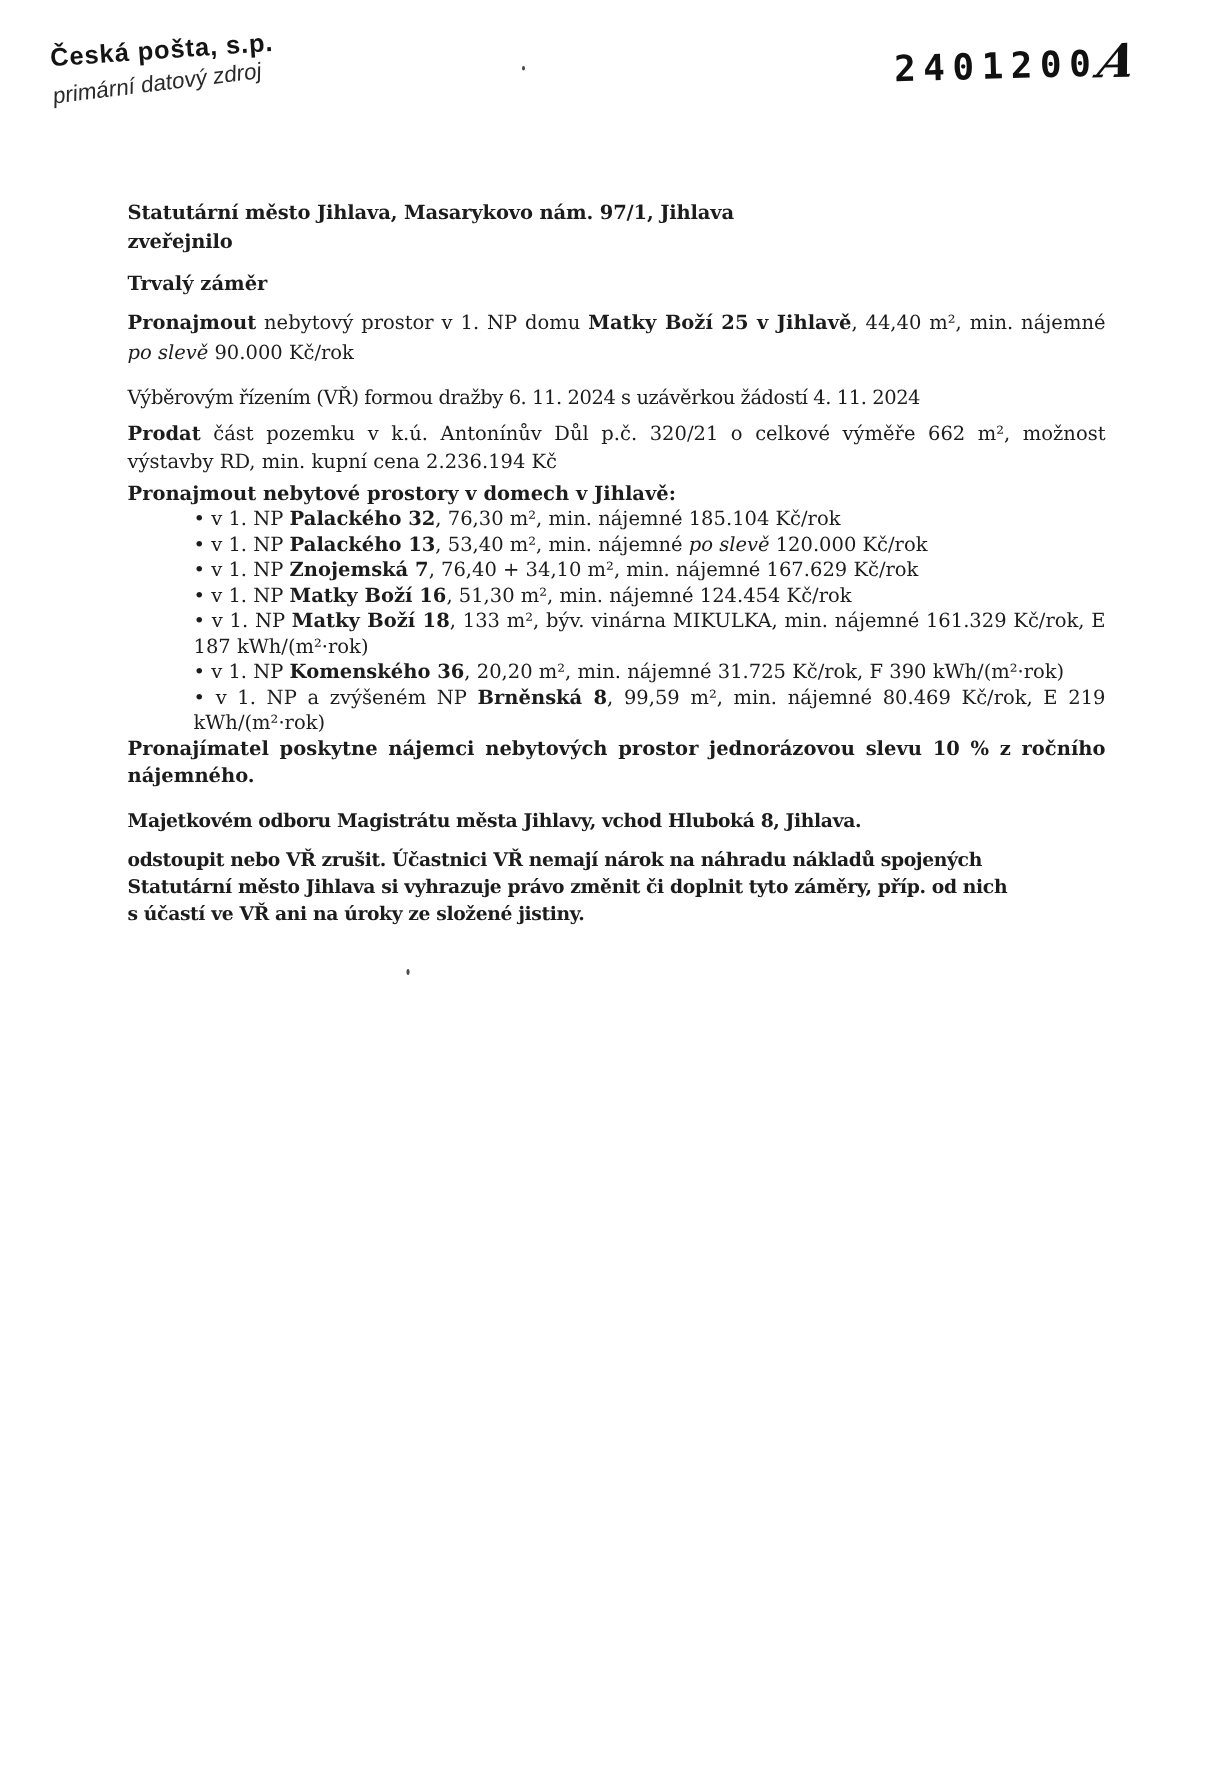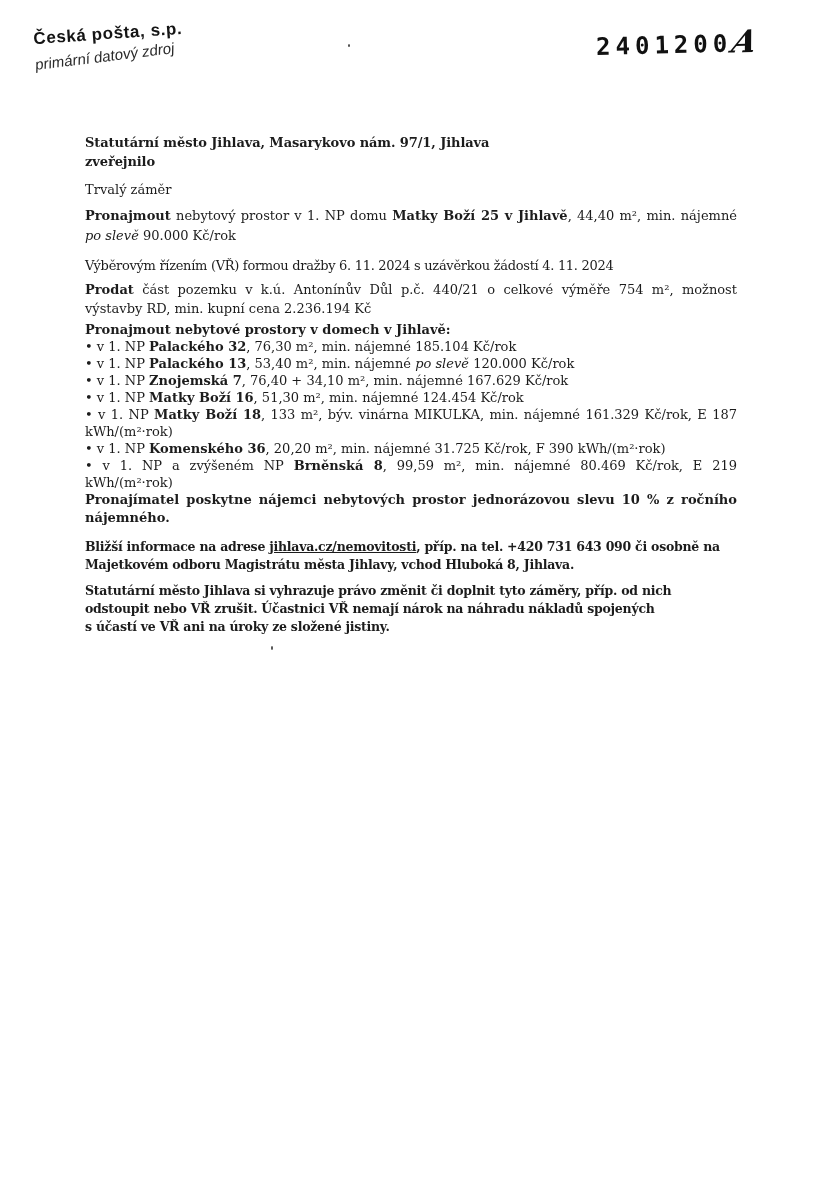--- a/index.html
+++ b/index.html
@@ -20,26 +20,26 @@
     font-size: 31px; letter-spacing: 0; margin-left: 1px; transform: skewX(-14deg) translateY(1px); }
   
   .content { position: absolute; left: 85px; top: 130px; width: 652px;
     font-size: 13px; line-height: 19px; }
   .b { font-weight: bold; }
   .i { font-style: italic; }
   .u { text-decoration: underline; }
   .center { text-align: left; }
   .just { text-align: justify; }
   .title-block { padding-top: 3px; font-weight: bold; letter-spacing: -0.1px; }
-  .subtitle { margin-top: 9px; font-weight: normal; }
+  .subtitle { margin-top: 9px; font-weight: bold; }
   .p-intro { margin-top: 7px; line-height: 20px; }
   .auction { margin-top: 10px; font-weight: normal; letter-spacing: -0.3px; white-space: nowrap; }
   .p-sale { margin-top: 5px; line-height: 19px; }
   .list-heading { margin-top: 3px; font-weight: bold; line-height: 17px; }
-  .listing-item { line-height: 17px; }
+  .listing-item { line-height: 17px; margin-left: 44px; }
   .discount { font-weight: bold; line-height: 17.5px; }
   .contact { margin-top: 12px; font-weight: bold; font-size: 12.5px; line-height: 18px;
     letter-spacing: -0.25px; }
   .contact .line, .disclaimer .line { white-space: nowrap; }
   .disclaimer { margin-top: 8px; font-weight: bold; font-size: 12.5px; line-height: 18px;
     letter-spacing: -0.25px; }
   .speck { position: absolute; background: #4a4a4a; border-radius: 50%; }
 </style>
 </head>
 <body>
@@ -59,44 +59,43 @@
       <div>Statutární město Jihlava, Masarykovo nám. 97/1, Jihlava</div>
       <div>zveřejnilo</div>
     </div>
 
     <div class="subtitle center">Trvalý záměr</div>
 
     <div class="p-intro just"><span class="b">Pronajmout</span><span> nebytový prostor v 1. NP domu </span><span class="b">Matky Boží 25 v Jihlavě</span><span>, 44,40 m², min. nájemné </span><span class="i">po slevě</span><span> 90.000 Kč/rok</span></div>
 
     <div class="auction center">Výběrovým řízením (VŘ) formou dražby 6. 11. 2024 s uzávěrkou žádostí 4. 11. 2024</div>
 
-    <div class="p-sale just"><span class="b">Prodat</span><span> část pozemku v k.ú. Antonínův Důl p.č. 440/21 o celkové výměře 754 m², možnost výstavby RD, min. kupní cena 2.236.194 Kč</span></div>
+    <div class="p-sale just"><span class="b">Prodat</span><span> část pozemku v k.ú. Antonínův Důl p.č. 320/21 o celkové výměře 662 m², možnost výstavby RD, min. kupní cena 2.236.194 Kč</span></div>
 
     <div class="list-heading">Pronajmout nebytové prostory v domech v Jihlavě:</div>
 
     <div>
       <div class="listing-item just"><span>• v 1. NP </span><span class="b">Palackého 32</span><span>, 76,30 m², min. nájemné 185.104 Kč/rok</span></div>
       <div class="listing-item just"><span>• v 1. NP </span><span class="b">Palackého 13</span><span>, 53,40 m², min. nájemné </span><span class="i">po slevě</span><span> 120.000 Kč/rok</span></div>
       <div class="listing-item just"><span>• v 1. NP </span><span class="b">Znojemská 7</span><span>, 76,40 + 34,10 m², min. nájemné 167.629 Kč/rok</span></div>
       <div class="listing-item just"><span>• v 1. NP </span><span class="b">Matky Boží 16</span><span>, 51,30 m², min. nájemné 124.454 Kč/rok</span></div>
       <div class="listing-item just"><span>• v 1. NP </span><span class="b">Matky Boží 18</span><span>, 133 m², býv. vinárna MIKULKA, min. nájemné 161.329 Kč/rok, E 187 kWh/(m²·rok)</span></div>
       <div class="listing-item just"><span>• v 1. NP </span><span class="b">Komenského 36</span><span>, 20,20 m², min. nájemné 31.725 Kč/rok, F 390 kWh/(m²·rok)</span></div>
       <div class="listing-item just"><span>• v 1. NP a zvýšeném NP </span><span class="b">Brněnská 8</span><span>, 99,59 m², min. nájemné 80.469 Kč/rok, E 219 kWh/(m²·rok)</span></div>
     </div>
 
     <div class="discount just">Pronajímatel poskytne nájemci nebytových prostor jednorázovou slevu 10 % z ročního nájemného.</div>
 
     <div class="contact center">
-      <div class="line"><span>Bližší informace na adrese </span><span class="u">jihlava.cz/nemovitosti</span><span>, příp. na tel. +420 731 643 090 či osobně na</span></div>
       <div class="line">Majetkovém odboru Magistrátu města Jihlavy, vchod Hluboká 8, Jihlava.</div>
     </div>
 
     <div class="disclaimer center">
+      <div class="line">odstoupit nebo VŘ zrušit. Účastnici VŘ nemají nárok na náhradu nákladů spojených</div>
       <div class="line">Statutární město Jihlava si vyhrazuje právo změnit či doplnit tyto záměry, příp. od nich</div>
-      <div class="line">odstoupit nebo VŘ zrušit. Účastnici VŘ nemají nárok na náhradu nákladů spojených</div>
       <div class="line">s účastí ve VŘ ani na úroky ze složené jistiny.</div>
     </div>
 
   </div>
 
   <div class="speck" style="left:348px; top:44px; width:2px; height:3px;"></div>
   <div class="speck" style="left:271px; top:646px; width:2px; height:4px;"></div>
 
 </div>
 

